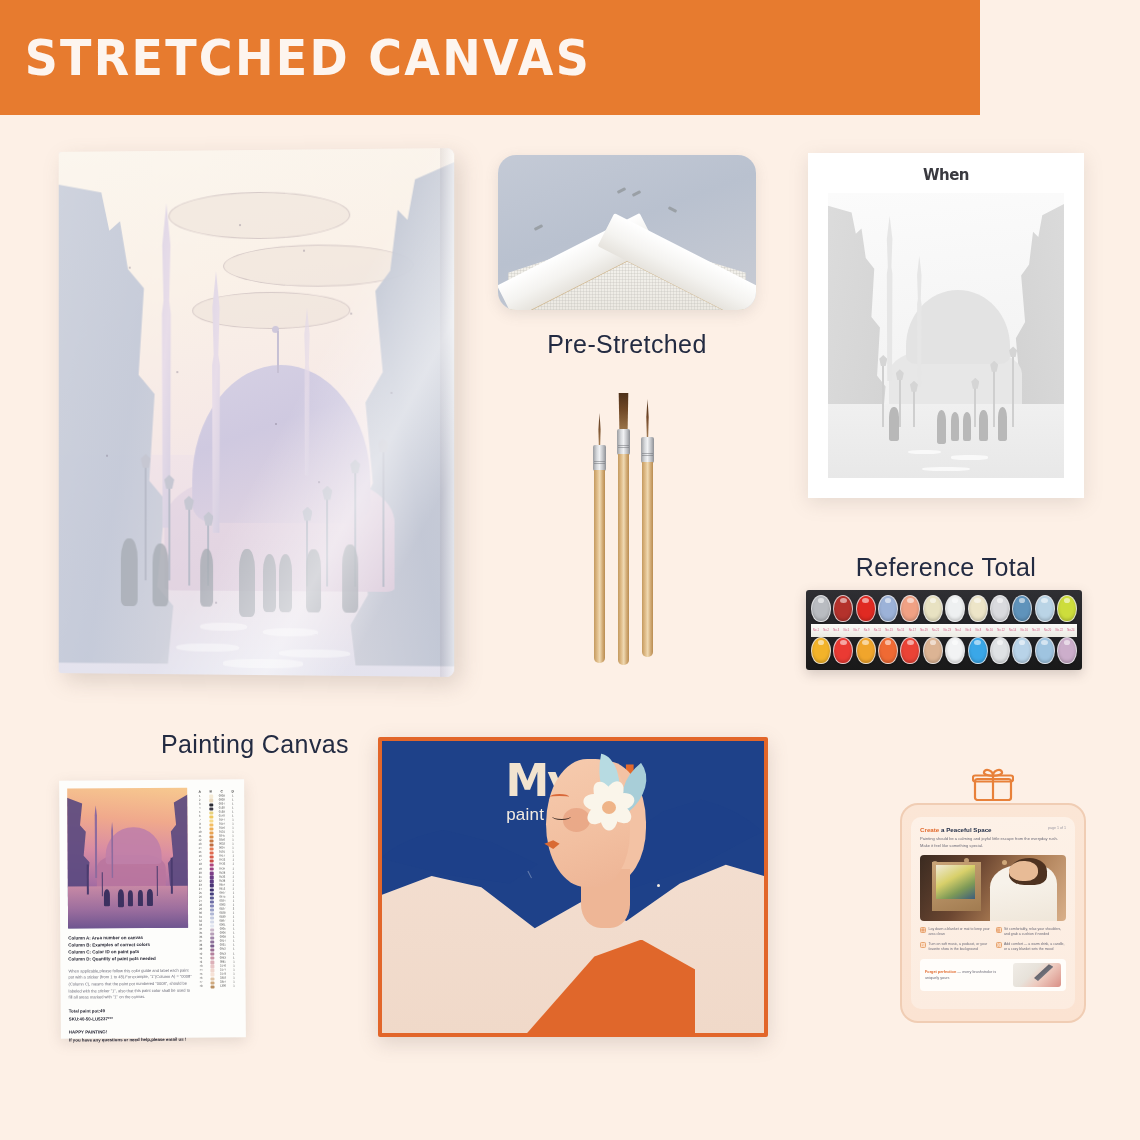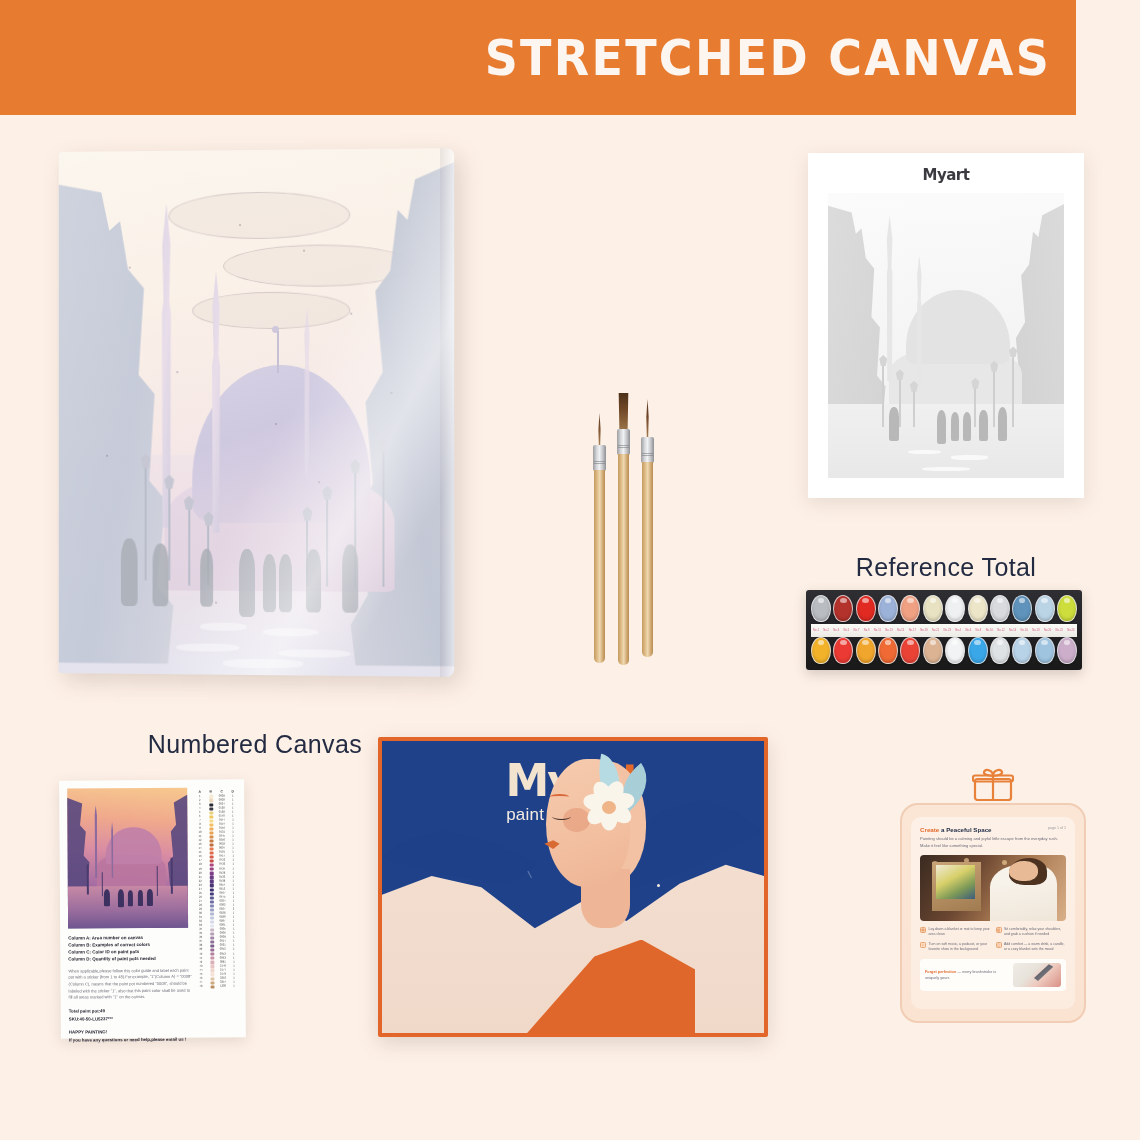--- a/index.html
+++ b/index.html
@@ -6,23 +6,23 @@
   html, body { width: 1140px; height: 1140px; }
   body {
     background: #fdf0e6;
     font-family: "Liberation Sans", sans-serif;
     overflow: hidden;
     position: relative;
   }
 
   
   .header {
-    width: 1076px; height: 115px;
+    width: 980px; height: 115px;
     background: #e77b2f;
-    display: flex; align-items: center; justify-content: flex-end;
+    display: flex; align-items: center; justify-content: flex-start;
   }
   .header-title {
     color: #fdf5ef;
     font-size: 50px;
     font-weight: 800;
     letter-spacing: 2.5px;
     font-family: "DejaVu Sans", sans-serif;
     transform: scaleX(0.92);
   }
 
@@ -581,27 +581,41 @@
         <div class="pbn-dot" style="left:74%;top:31%"></div>
       <div class="pbn-dot" style="left:30%;top:42%"></div>
         <div class="pbn-dot" style="left:55%;top:52%"></div>
       <div class="pbn-dot" style="left:84%;top:46%"></div>
         <div class="pbn-dot" style="left:12%;top:58%"></div>
       <div class="pbn-dot" style="left:66%;top:63%"></div>
         <div class="pbn-dot" style="left:40%;top:86%"></div>
       <div class="canvas-edge"></div>
       <div class="canvas-sheen"></div>
     </div>
-    <div class="caption" id="cap-canvas">Numbered Canvas</div>
+    <div class="caption" id="cap-canvas">Painting Canvas</div>
   </div>
 
+  <div class="cell" id="pre-stretched">
+    <div class="ps-photo">
+      <div class="canvas-face"></div>
+      <div class="wood-edge left"></div>
+      <div class="wood-edge right"></div>
+      <div class="frame-arm left"></div>
+      <div class="frame-arm right"></div>
+      <div class="staple" style="left:46%;top:22%;transform:rotate(-26deg);"></div>
+      <div class="staple" style="left:52%;top:24%;transform:rotate(-26deg);"></div>
+      <div class="staple" style="left:14%;top:46%;transform:rotate(-26deg);"></div>
+      <div class="staple" style="left:66%;top:34%;transform:rotate(26deg);"></div>
+    </div>
+    <div class="caption" id="cap-prestretched">Pre-Stretched</div>
+  </div>
 
   <div class="cell" id="reference-sheet">
     <div class="ref-paper">
-      <div class="ref-logo">Myart</div>
+      <div class="ref-logo">When</div>
       <div class="ref-art">
         <div class="g-bld-l"></div>
         <div class="g-bld-r"></div>
         <div class="g-dome-base"></div>
         <div class="g-dome"></div>
         <div class="g-min g-m1"></div>
         <div class="g-min g-m2"></div>
         <div class="g-road"></div>
         <div class="g-lamp" style="left:23%;top:60%;height:22%;"></div>
         <div class="g-lamp" style="left:30%;top:65%;height:17%;"></div>

